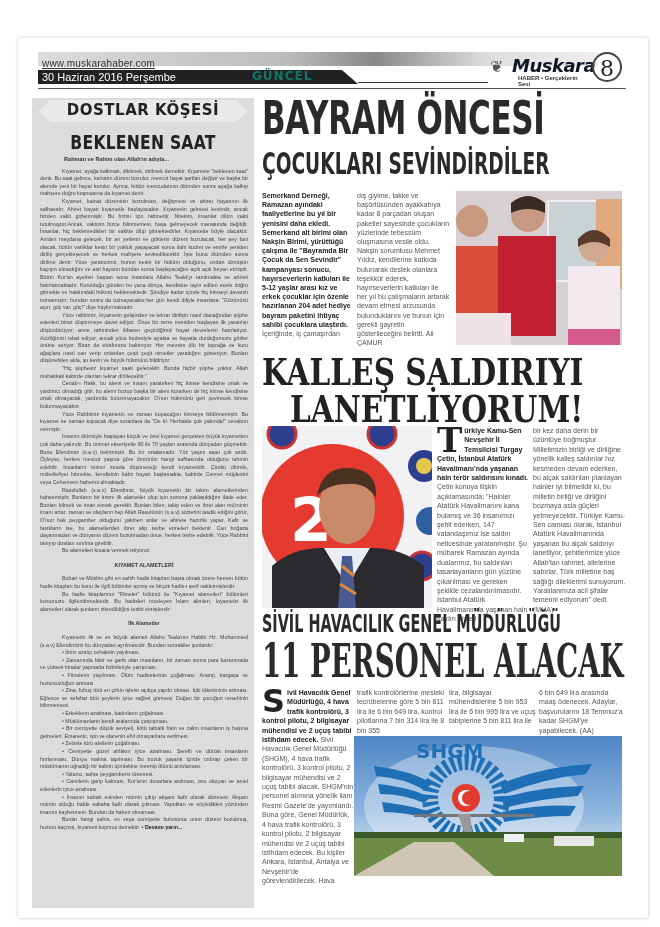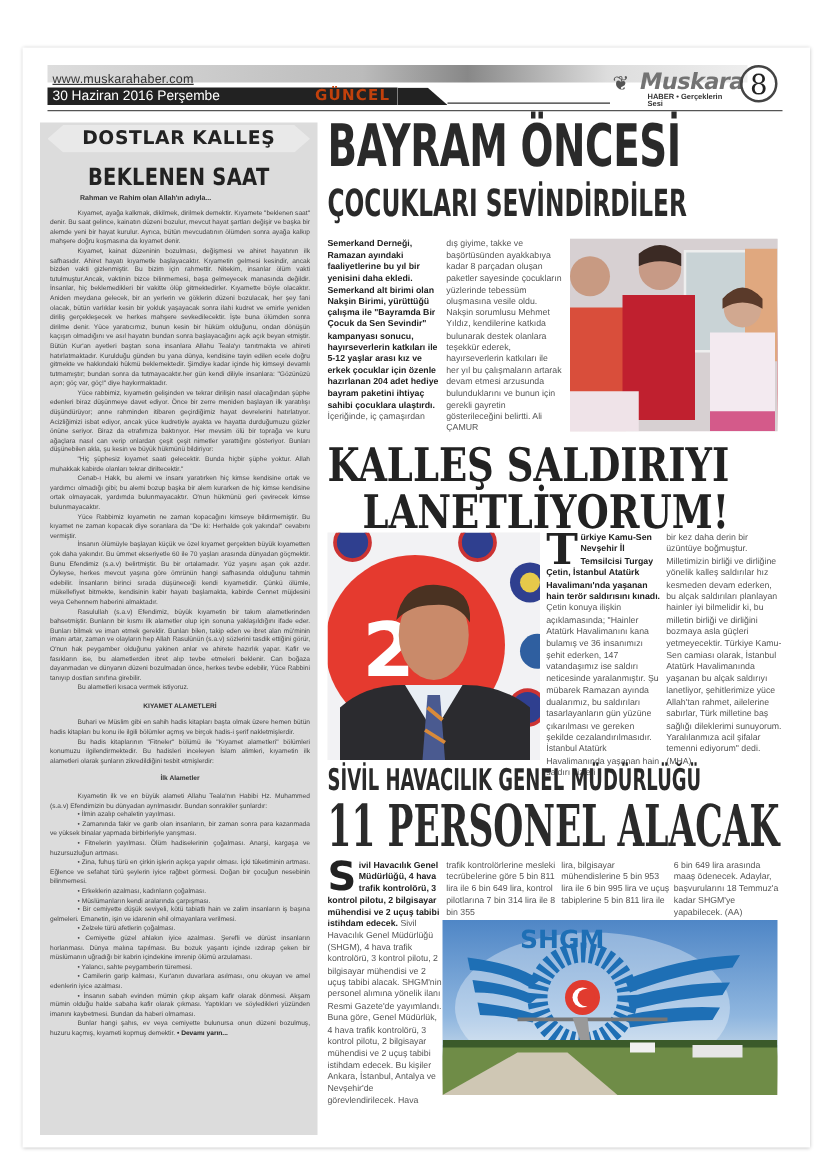--- a/index.html
+++ b/index.html
@@ -4,25 +4,25 @@
 <style>
   html,body{margin:0;padding:0;background:#ffffff;}
   body{width:660px;height:927px;position:relative;overflow:hidden;font-family:"Liberation Sans",sans-serif;color:#222;}
   .page-shadow{position:absolute;left:18px;top:38px;width:630px;height:880px;background:#fff;box-shadow:0 0 3px rgba(0,0,0,0.25);}
   
   .hdr-bar-top{position:absolute;left:38px;top:52px;width:560px;height:14px;background:linear-gradient(90deg,#ddd 0%,#bbb 45%,#888 60%,#ddd 80%,#eee 100%);}
   .hdr-url{position:absolute;left:42px;top:58px;font-size:10px;color:#333;letter-spacing:0.2px;text-decoration:underline;}
   .hdr-bar{position:absolute;left:38px;top:70px;width:280px;height:14px;background:#222;}
   .hdr-bar2{position:absolute;left:318px;top:70px;width:40px;height:14px;background:#222;clip-path:polygon(0 0,60% 0,100% 100%,0 100%);}
   .hdr-date{position:absolute;left:42px;top:70px;font-size:11px;color:#fff;line-height:14px;text-align:center;}
-  .hdr-section{position:absolute;left:252px;top:69px;font-size:12px;font-weight:bold;color:#c2410c;letter-spacing:1px;line-height:14px;font-family:"DejaVu Sans",sans-serif;}
+  .hdr-section{position:absolute;left:252px;top:69px;font-size:12px;font-weight:bold;color:#0f766e;letter-spacing:1px;line-height:14px;font-family:"DejaVu Sans",sans-serif;}
   .hdr-line{position:absolute;left:38px;top:88px;width:588px;height:1px;background:#555;}
   .hdr-line2{position:absolute;left:358px;top:82px;width:130px;height:1px;background:#333;}
   .logo{position:absolute;left:490px;top:53px;width:95px;height:30px;}
-  .logo-main{position:absolute;left:22px;top:2px;font-size:18px;font-weight:bold;font-family:"DejaVu Sans",sans-serif;color:#737373;letter-spacing:-0.5px;font-style:italic;text-align:right;}
+  .logo-main{position:absolute;left:22px;top:2px;font-size:18px;font-weight:bold;font-family:"DejaVu Sans",sans-serif;color:#0f172a;letter-spacing:-0.5px;font-style:italic;text-align:right;}
   .logo-sub{position:absolute;left:28px;top:22px;font-size:6px;color:#333;font-weight:bold;}
   .logo-swirl{position:absolute;left:0;top:4px;font-size:16px;color:#555;}
   .page-num{position:absolute;left:592px;top:52px;width:30px;height:30px;border:2px solid #444;border-radius:50%;text-align:center;line-height:30px;font-size:22px;font-family:"DejaVu Serif",serif;color:#222;box-sizing:border-box;}
   
   .leftcol{position:absolute;left:32px;top:98px;width:222px;height:810px;background:#dcdcdc;}
   .col-title-box{position:absolute;left:38px;top:100px;width:210px;height:22px;background:#e9e9e9;clip-path:polygon(6% 0,94% 0,100% 50%,94% 100%,6% 100%,0 50%);}
   .col-title{position:absolute;left:38px;top:101px;width:210px;text-align:center;font-size:15px;font-weight:bold;font-family:"DejaVu Sans",sans-serif;color:#222;letter-spacing:0.5px;}
   .art1-title{position:absolute;left:38px;top:131px;width:210px;text-align:center;font-size:19px;font-weight:bold;font-family:"DejaVu Sans",sans-serif;color:#222;transform:scaleX(0.82);letter-spacing:0.3px;}
   .art1-body{position:absolute;left:40px;top:156px;width:208px;font-size:5.3px;line-height:7.6px;color:#444;text-align:justify;}
   .art1-body p{margin:0;text-indent:22px;}
@@ -67,21 +67,21 @@
 <div class="logo">
   <span class="logo-swirl">❦</span>
   <span class="logo-main">Muskara</span>
   <span class="logo-sub">HABER • Gerçeklerin Sesi</span>
 </div>
 <div class="page-num">8</div>
 <div class="hdr-line"></div>
 
 <div class="leftcol"></div>
 <div class="col-title-box"></div>
-<div class="col-title">DOSTLAR KALLEŞ</div>
+<div class="col-title">DOSTLAR KÖŞESİ</div>
 <div class="art1-title">BEKLENEN SAAT</div>
 <div class="art1-body">
   <p class="lead">Rahman ve Rahim olan Allah'ın adıyla...</p>
   <p>Kıyamet, ayağa kalkmak, dikilmek, dirilmek demektir. Kıyamete "beklenen saat" denir. Bu saat gelince, kainatın düzeni bozulur, mevcut hayat şartları değişir ve başka bir alemde yeni bir hayat kurulur. Ayrıca, bütün mevcudatının ölümden sonra ayağa kalkıp mahşere doğru koşmasına da kıyamet denir.</p>
   <p>Kıyamet, kainat düzeninin bozulması, değişmesi ve ahiret hayatının ilk safhasıdır. Ahiret hayatı kıyametle başlayacaktır. Kıyametin gelmesi kesindir, ancak bizden vakti gizlenmiştir. Bu bizim için rahmettir. Nitekim, insanlar ölüm vakti tutulmuştur.Ancak, vaktinin bizce bilinmemesi, başa gelmeyecek manasında değildir. İnsanlar, hiç beklemedikleri bir vakitte ölüp gitmektedirler. Kıyamette böyle olacaktır. Aniden meydana gelecek, bir an yerlerin ve göklerin düzeni bozulacak, her şey fani olacak, bütün varlıklar kesin bir yokluk yaşayacak sonra ilahi kudret ve emirle yeniden diriliş gerçekleşecek ve herkes mahşere sevkedilecektir. İşte buna ölümden sonra dirilme denir. Yüce yaratıcımız, bunun kesin bir hüküm olduğunu, ondan dönüşün kaçışın olmadığını ve asıl hayatın bundan sonra başlayacağını açık açık beyan etmiştir. Bütün Kur'an ayetleri baştan sona insanlara Allahu Teala'yı tanıtmakta ve ahireti hatırlatmaktadır. Kurulduğu günden bu yana dünya, kendisine tayin edilen ecele doğru gitmekte ve hakkındaki hükmü beklemektedir. Şimdiye kadar içinde hiç kimseyi devamlı tutmamıştır; bundan sonra da tutmayacaktır.her gün kendi diliyle insanlara: "Gözünüzü açın; göç var, göç!" diye haykırmaktadır.</p>
   <p>Yüce rabbimiz, kıyametin gelişinden ve tekrar dirilişin nasıl olacağından şüphe edenleri biraz düşünmeye davet ediyor. Önce bir zerre meniden başlayan ilk yaratılışı düşündürüyor; anne rahminden itibaren geçirdiğimiz hayat devrelerini hatırlatıyor. Acizliğimizi isbat ediyor, ancak yüce kudretiyle ayakta ve hayatta durduğumuzu gözler önüne seriyor. Biraz da etrafımıza baktırıyor. Her mevsim ölü bir toprağa ve kuru ağaçlara nasıl can verip onlardan çeşit çeşit nimetler yarattığını gösteriyor. Bunları düşünebilen akla, şu kesin ve büyük hükmünü bildiriyor:</p>
   <p>"Hiç şüphesiz kıyamet saati gelecektir. Bunda hiçbir şüphe yoktur. Allah muhakkak kabirde olanları tekrar diriltecektir."</p>
   <p>Cenab-ı Hakk, bu alemi ve insanı yaratırken hiç kimse kendisine ortak ve yardımcı olmadığı gibi; bu alemi bozup başka bir alem kurarken de hiç kimse kendisine ortak olmayacak, yardımda bulunmayacaktır. O'nun hükmünü geri çevirecek kimse bulunmayacaktır.</p>
   <p>Yüce Rabbimiz kıyametin ne zaman kopacağını kimseye bildirmemiştir. Bu kıyamet ne zaman kopacak diye soranlara da "De ki: Herhalde çok yakında!" cevabını vermiştir.</p>
   <p>İnsanın ölümüyle başlayan küçük ve özel kıyamet gerçekten büyük kıyametten çok daha yakındır. Bu ümmet ekseriyetle 60 ile 70 yaşları arasında dünyadan göçmektir. Bunu Efendimiz (s.a.v) belirtmiştir. Bu bir ortalamadır. Yüz yaşını aşan çok azdır. Öyleyse, herkes mevcut yaşına göre ömrünün hangi safhasında olduğunu tahmin edebilir. İnsanların birinci sırada düşüneceği kendi kıyametidir. Çünkü ölümle, mükellefiyet bitmekte, kendisinin kabir hayatı başlamakta, kabirde Cennet müjdesini veya Cehennem haberini almaktadır.</p>

